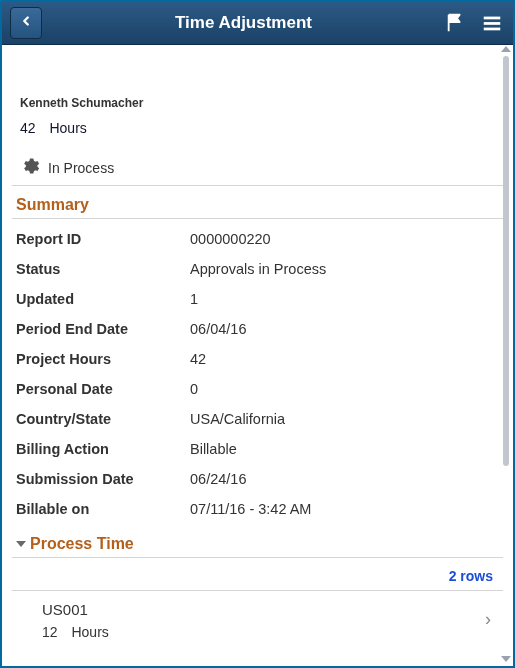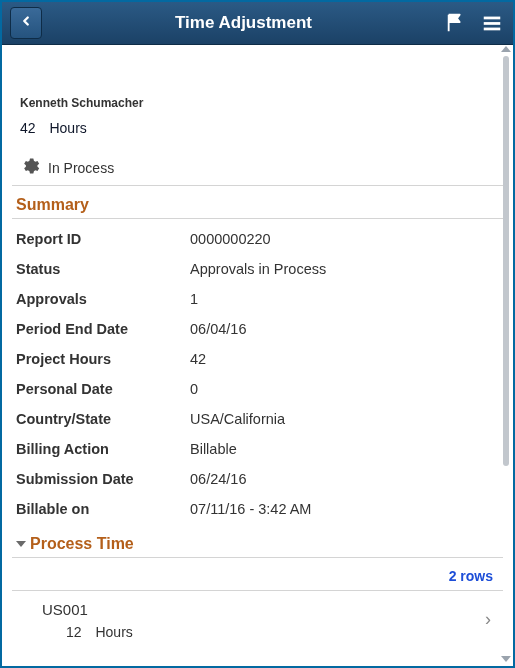--- a/index.html
+++ b/index.html
@@ -147,21 +147,21 @@
   }
   .list-item-title {
     font-size: 15px;
     color: #333;
     padding-bottom: 6px;
   }
   .list-item-sub {
     font-size: 14px;
     color: #333;
   }
-  .list-item-sub .hrs-value { margin-right: 10px; margin-left: 24px; }
+  .list-item-sub .hrs-value { margin-right: 10px; }
   .chevron {
     position: absolute;
     right: 12px;
     top: 50%;
     transform: translateY(-50%);
     color: #888;
     font-size: 18px;
   }
   
   .scroll-hint {
@@ -240,21 +240,21 @@
 
       <div class="section-title">Summary</div>
 
       <div class="fields">
         <div class="f-label">Report ID</div>
         <div class="f-value">0000000220</div>
 
         <div class="f-label">Status</div>
         <div class="f-value">Approvals in Process</div>
 
-        <div class="f-label">Approvals</div>
+        <div class="f-label">Updated</div>
         <div class="f-value">1</div>
 
         <div class="f-label">Period End Date</div>
         <div class="f-value">06/04/16</div>
 
         <div class="f-label">Project Hours</div>
         <div class="f-value">42</div>
 
         <div class="f-label">Personal Date</div>
         <div class="f-value">0</div>

